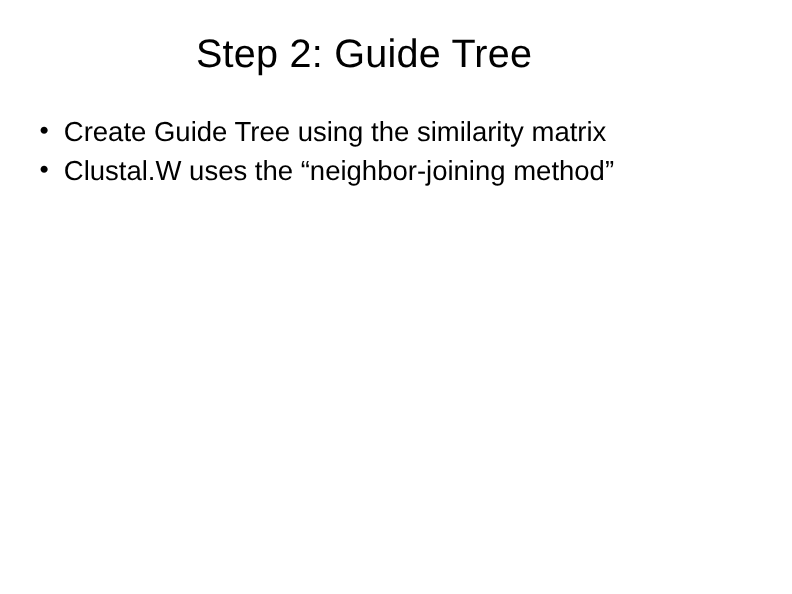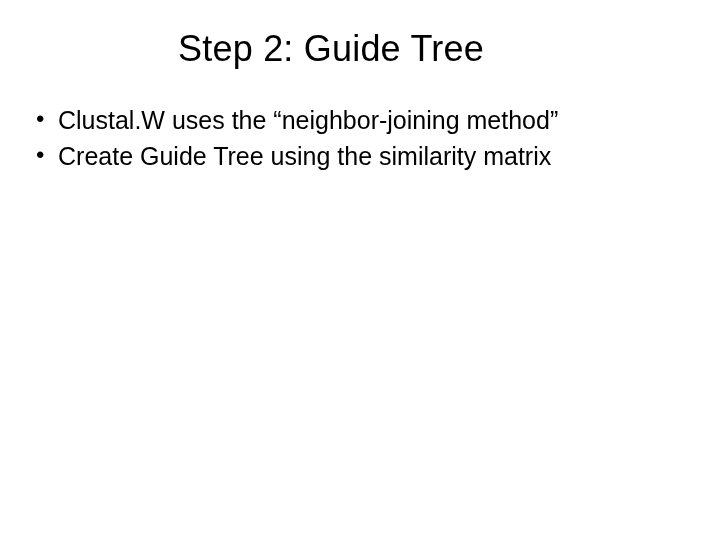--- a/index.html
+++ b/index.html
@@ -45,16 +45,16 @@
     font-size: 24px;
     line-height: 1.28;
   }
 </style>
 </head>
 <body>
 
 <div class="slide">
   <h1 class="title">Step 2: Guide Tree</h1>
   <ul class="bullets">
+    <li>Create Guide Tree using the similarity matrix</li>
     <li>Clustal.W uses the “neighbor-joining method”</li>
-    <li>Create Guide Tree using the similarity matrix</li>
   </ul>
 </div>
 
 </body></html>

